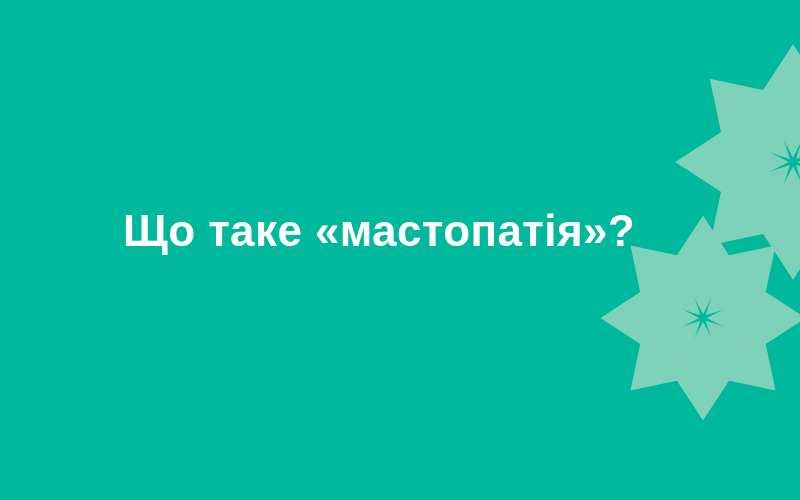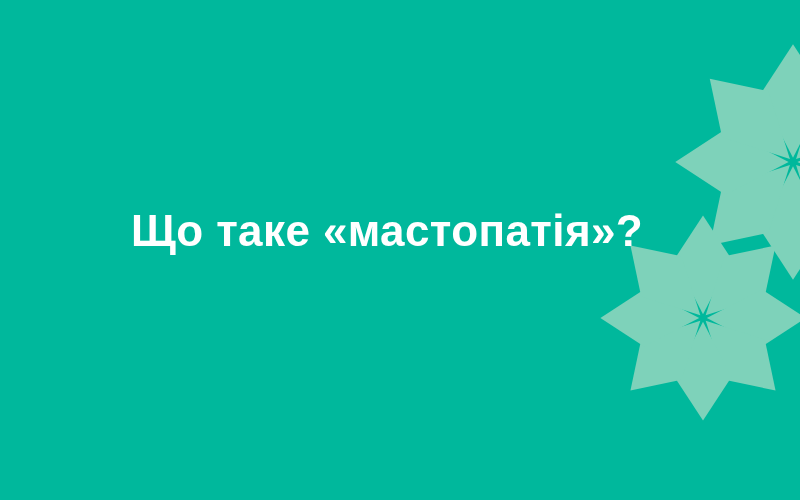--- a/index.html
+++ b/index.html
@@ -25,21 +25,21 @@
     position: absolute;
     left: 0;
     top: 0;
     width: 800px;
     height: 500px;
     pointer-events: none;
   }
 
   #headline {
     position: absolute;
-    left: 131px;
+    left: 123px;
     top: 203px;
     width: 620px;
     margin: 0;
     color: #ffffff;
     font-family: "Liberation Sans", sans-serif;
     font-weight: bold;
     font-size: 44px;
     line-height: 56px;
     letter-spacing: 0.4px;
     white-space: nowrap;

